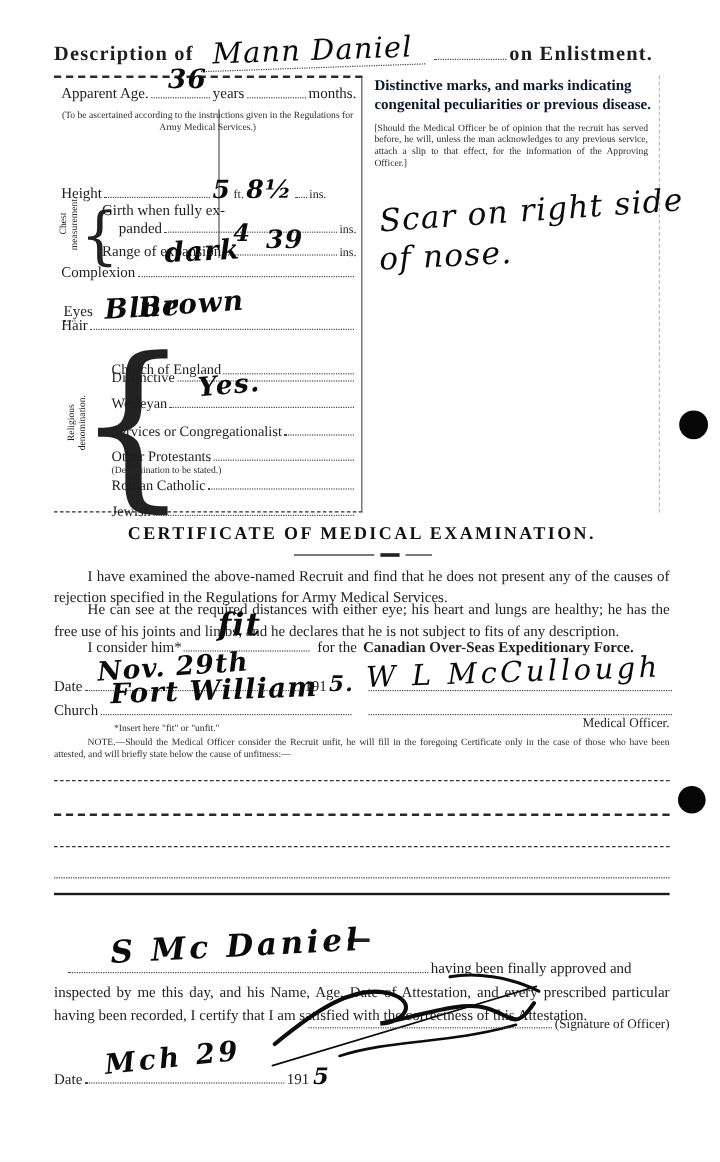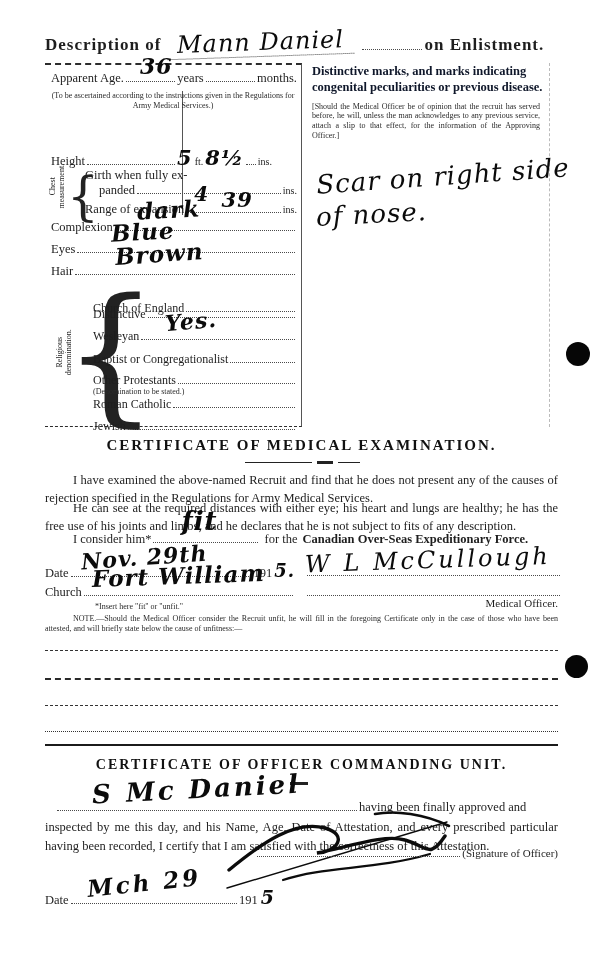--- a/index.html
+++ b/index.html
@@ -89,21 +89,21 @@
         <span class="lbl" style="font-size:10px;">ins.</span>
       </div>
     </div>
 
     <div class="abs row" style="left:6px; top:155px; width:246px; font-size:12.5px;">
       <span class="lbl">Complexion</span>
       <span class="dots" style="position:relative;">
         <span class="hw" style="position:absolute; left:22px; top:-22px; font-size:23px; font-weight:bold; transform:rotate(-3deg);">dark</span>
       </span>
     </div>
-    <div class="abs row" style="left:6px; top:177px; width:246px; font-size:12.5px;">
+    <div class="abs row" style="left:6px; top:187px; width:246px; font-size:12.5px;flex-direction:column;">
       <span class="lbl">Eyes</span>
       <span class="dots" style="position:relative;">
         <span class="hw" style="position:absolute; left:34px; top:-22px; font-size:23px; font-weight:bold; transform:rotate(-3deg);">Blue</span>
       </span>
     </div>
     <div class="abs row" style="left:6px; top:199px; width:246px; font-size:12.5px;">
       <span class="lbl">Hair</span>
       <span class="dots" style="position:relative;">
         <span class="hw" style="position:absolute; left:40px; top:-22px; font-size:23px; font-weight:bold; transform:rotate(-4deg);">Brown</span>
       </span>
@@ -120,21 +120,21 @@
         <span class="lbl">Distinctive</span>
         <span class="dots"></span>
       </div>
       <div class="row" style="position:absolute; top:44px; width:100%;">
         <span class="lbl">Wesleyan</span>
         <span class="dots" style="position:relative;">
           <span class="hw" style="position:absolute; left:24px; top:-20px; font-size:22px; font-weight:bold; transform:rotate(-5deg);">Yes.</span>
         </span>
       </div>
       <div class="row" style="position:absolute; top:67px; width:100%;">
-        <span class="lbl">Baptist or Congregationalist</span>
+        <span class="lbl">Services or Congregationalist</span>
         <span class="dots"></span>
       </div>
       <div style="position:absolute; top:88px; width:100%;">
         <div class="row">
           <span class="lbl">Other Protestants</span>
           <span class="dots"></span>
         </div>
         <div class="tiny" style="margin-top:-1px;">(Denomination to be stated.)</div>
       </div>
       <div class="row" style="position:absolute; top:112px; width:100%;">
@@ -198,21 +198,20 @@
 
   <div class="abs tiny" style="left:95px; top:602px;">*Insert here "fit" or "unfit."</div>
   <div class="abs tiny" style="left:45px; top:614px; width:513px; text-indent:28px; text-align:justify;">NOTE.—Should the Medical Officer consider the Recruit unfit, he will fill in the foregoing Certificate only in the case of those who have been attested, and will briefly state below the cause of unfitness:—</div>
 
   <div class="abs" style="left:45px; top:650px; width:513px; border-bottom:1.5px dashed #333;"></div>
   <div class="abs" style="left:45px; top:678px; width:513px; border-bottom:2px dashed #2a2a2a;"></div>
   <div class="abs" style="left:45px; top:705px; width:513px; border-bottom:1.5px dashed #333;"></div>
   <div class="abs" style="left:45px; top:731px; width:513px; border-bottom:1.5px dotted #333;"></div>
   <div class="abs" style="left:45px; top:744px; width:513px; border-bottom:2.5px solid #1b1b1b;"></div>
 
-  <div class="abs heading" style="left:45px; top:757px; width:513px; font-size:14px;">CERTIFICATE OF OFFICER COMMANDING UNIT.</div>
   <div class="abs divider-seg" style="left:290px; top:782px; width:18px; height:3px;"></div>
 
   <div class="abs row" style="left:55px; top:800px; width:503px; font-size:12.5px;">
     <span class="dots" style="position:relative; max-width:300px;">
       <span class="hw" style="position:absolute; left:35px; top:-24px; font-size:26px; font-weight:bold; transform:rotate(-3deg); letter-spacing:3px;">S Mc Daniel</span>
     </span>
     <span class="lbl">having been finally approved and</span>
   </div>
 
   <div class="abs body-txt" style="left:45px; top:818px; width:513px; line-height:1.55;">inspected by me this day, and his Name, Age, Date of Attestation, and every prescribed particular having been recorded, I certify that I am satisfied with the correctness of this Attestation.</div>

